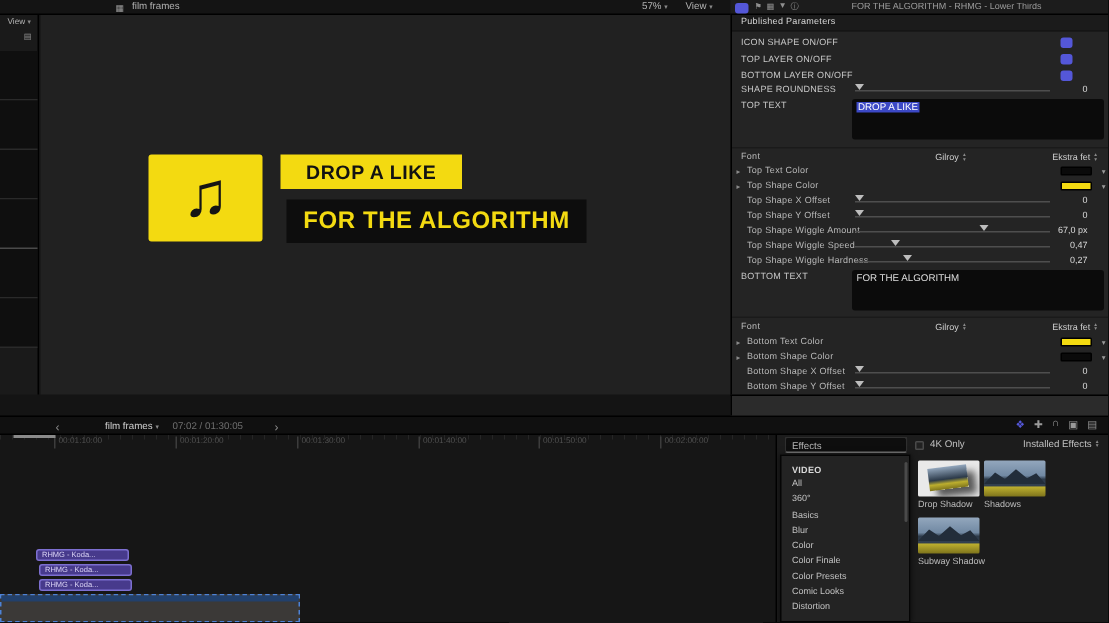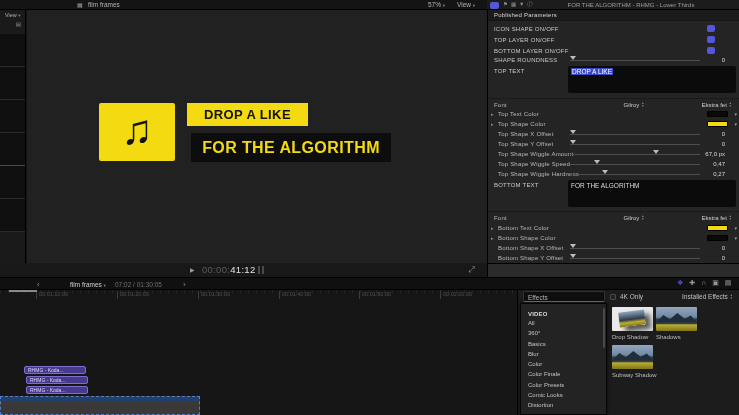--- a/index.html
+++ b/index.html
@@ -157,27 +157,20 @@
   </div>
 
   <div id="viewer" class="abs">
     <div id="notebox" style="background: rgb(243, 218, 17);">
       <span class="note">♫</span>
     </div>
     <div id="toptextbox" style="background: rgb(243, 218, 17);">DROP A LIKE</div>
     <div id="bottextbox" style="color: rgb(243, 218, 17);">FOR THE ALGORITHM</div>
   </div>
 
-  <div id="transport" class="abs">
-    <span class="play">▶</span>
-    <span class="tc"><span class="tcdim">00:00:</span><span class="tcbr">41:12</span></span>
-    <span class="meter" style="left:258px"></span>
-    <span class="meter" style="left:262px"></span>
-    <span class="expand">⤢</span>
-  </div>
 
   <div id="toolrow" class="abs">
     <span class="nav" style="left:37px">‹</span>
     <span class="proj"><span>film frames</span> <span class="ddarr">▾</span></span>
     <span class="dur">07:02 / 01:30:05</span>
     <span class="nav" style="left:183px">›</span>
     <div class="bicons">
       <span class="bicon" style="color: rgb(84, 87, 216);">❖</span>
       <span class="bicon">✚</span>
       <span class="bicon">∩</span>

